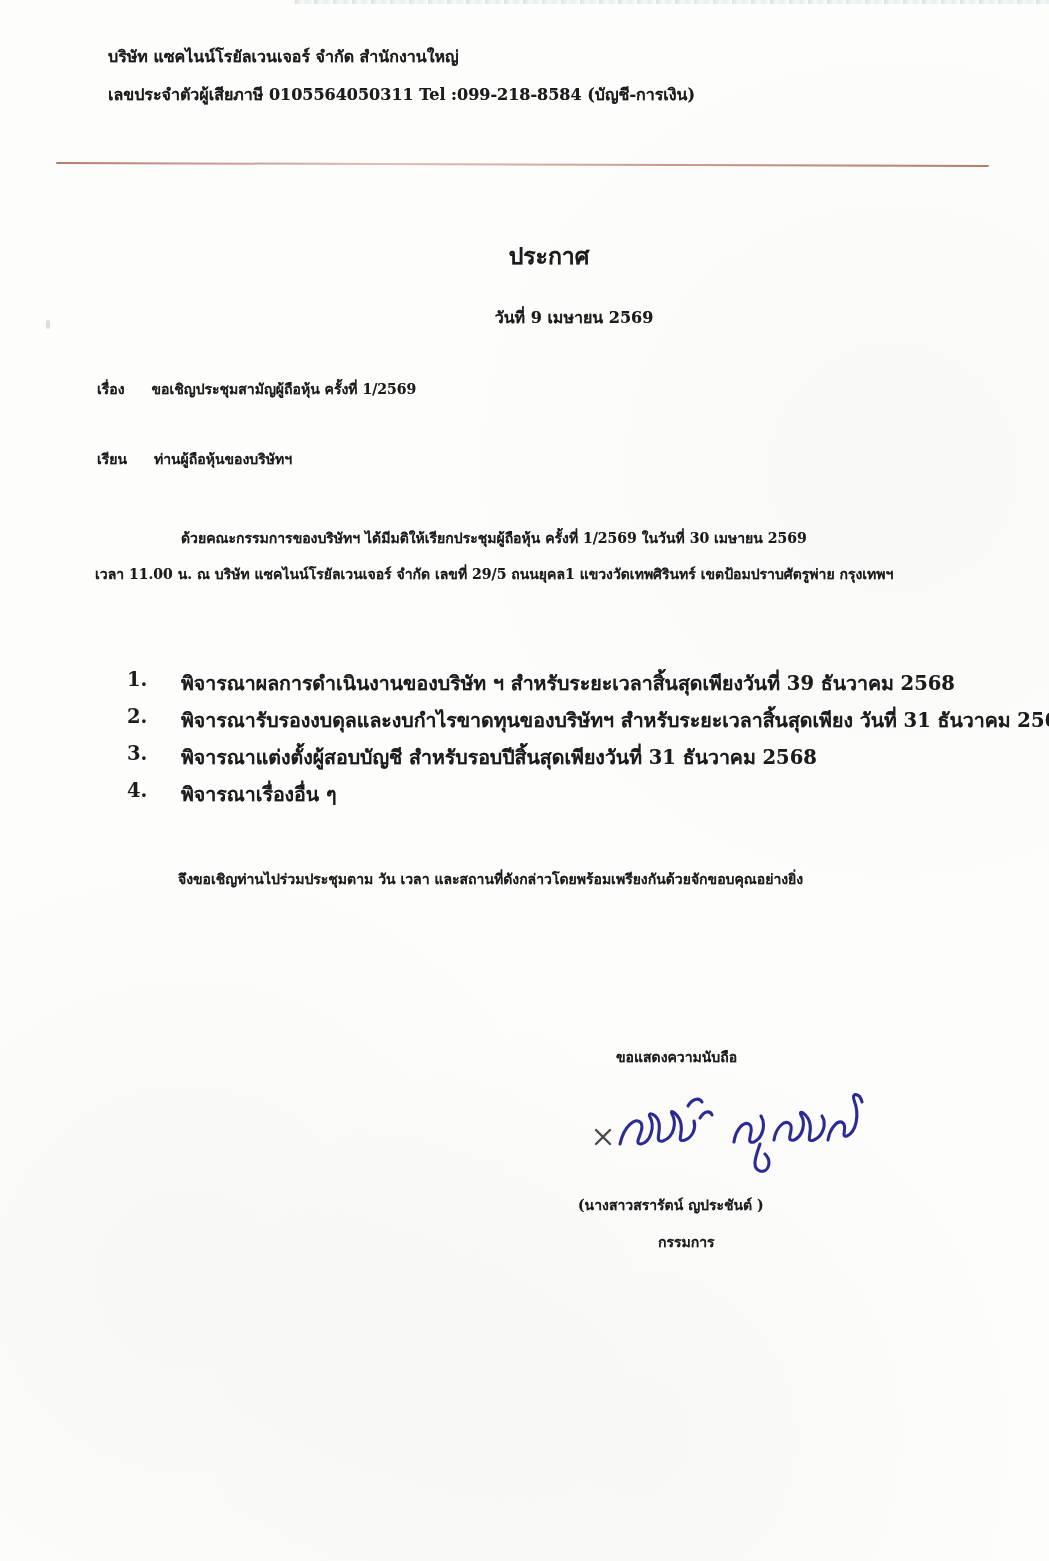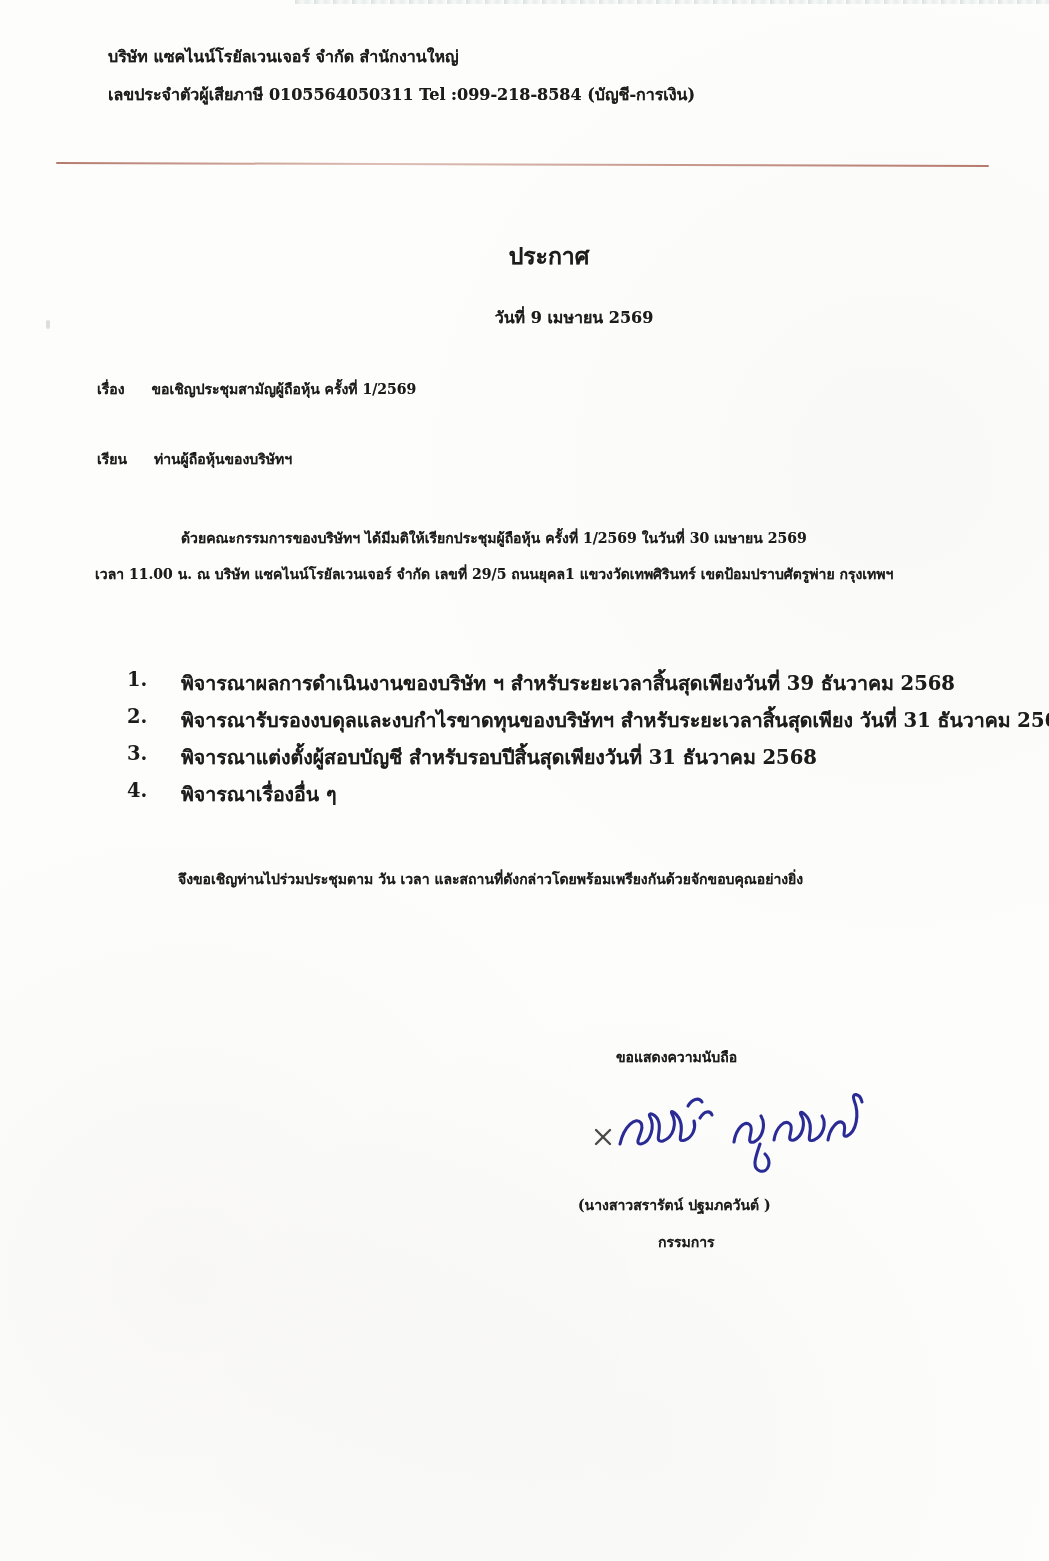--- a/index.html
+++ b/index.html
@@ -121,16 +121,16 @@
 
       <g stroke="#2b2b96" stroke-width="3.1" stroke-linecap="round" stroke-linejoin="round" fill="none">
         <path d="M146,64 C148,50 157,42 162,47 C167,52 156,66 166,64 C175,60 178,46 173,38"></path>
         <path d="M172,66 C168,78 163,90 172,93 C181,95 184,83 177,76"></path>
         <path d="M186,62 C188,49 197,41 202,46 C207,51 196,64 206,62 C215,58 218,45 213,37 C210,31 220,36 222,46 C224,56 217,65 226,62 C235,58 239,46 234,38"></path>
         <path d="M240,62 C242,50 250,41 255,45 C260,49 252,60 259,58 C268,54 272,37 266,22 C263,14 272,15 274,24"></path>
       </g>
     </svg>
   </div>
 
-  <div class="t sig-name">(นางสาวสรารัตน์ ปฐมภควันต์ )</div>
+  <div class="t sig-name">(นางสาวสรารัตน์ ญประชันต์ )</div>
   <div class="t sig-pos">กรรมการ</div>
 
 </div>
 
 </body></html>

